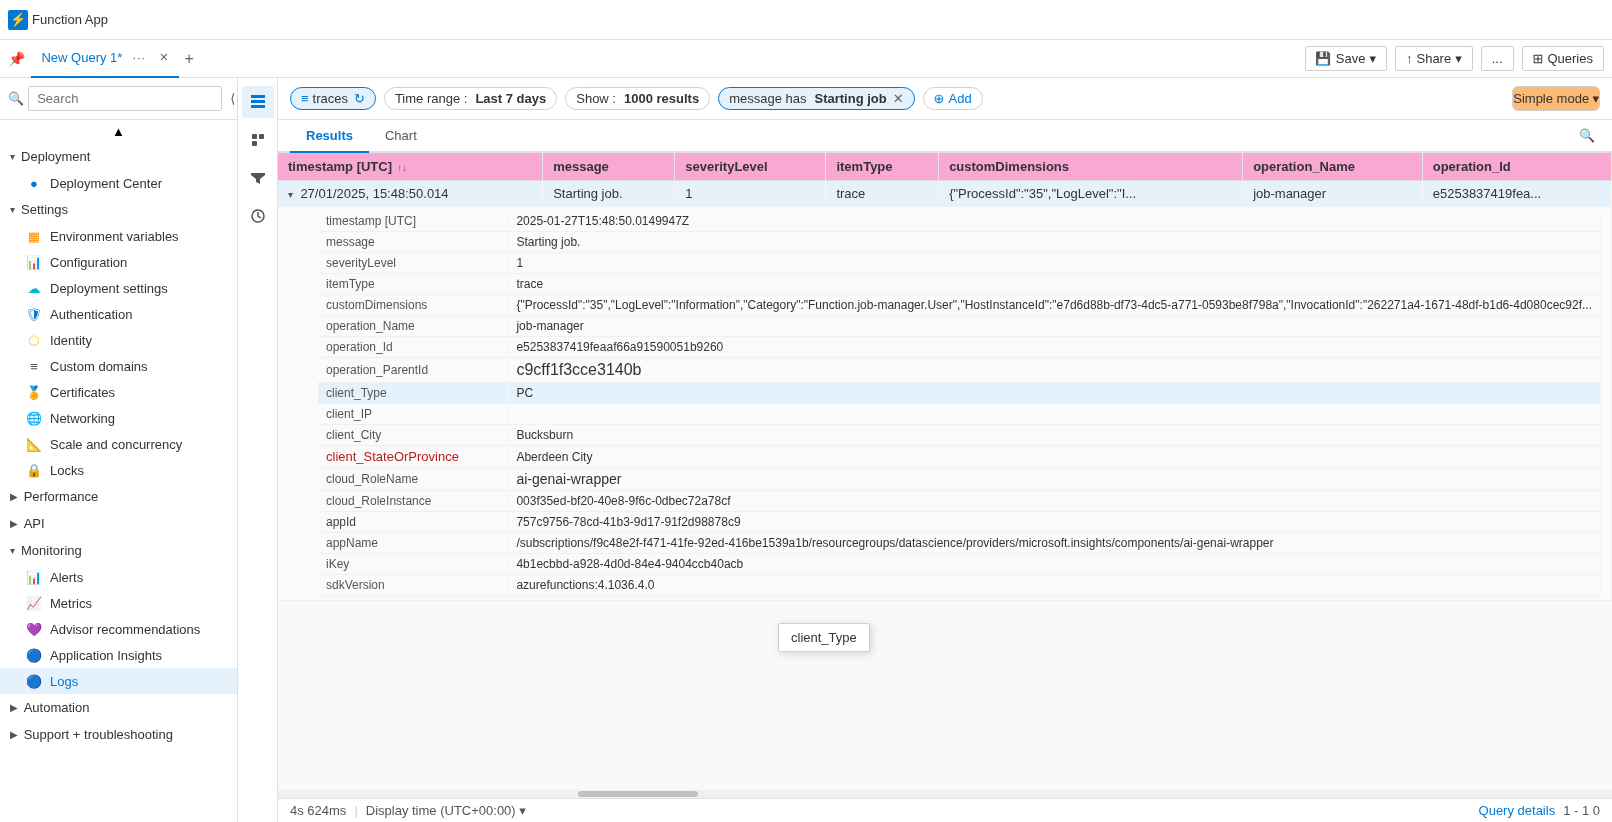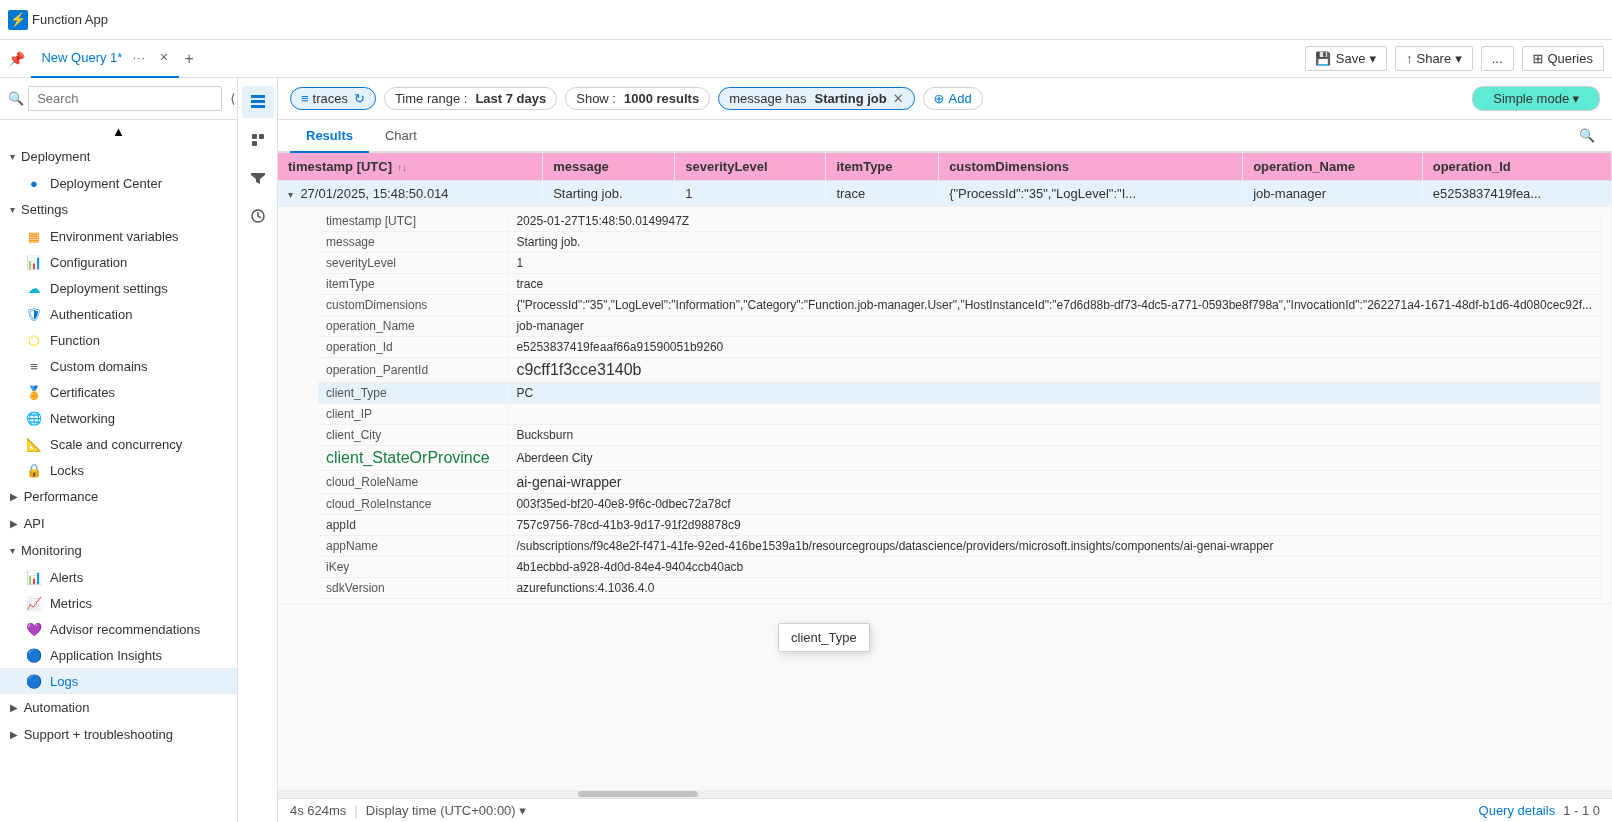--- a/index.html
+++ b/index.html
@@ -77,22 +77,22 @@
     }
     .filter-chip.active-filter { background: #e6f2fb; border-color: #0078d4; }
     .filter-chip .close { color: #666; margin-left: 2px; cursor: pointer; }
     .filter-chip .refresh { color: #0078d4; margin-left: 2px; }
     .add-filter-btn {
       display: flex; align-items: center; gap: 4px; padding: 3px 10px;
       border: 1px solid #d0d0d0; border-radius: 16px; background: #fff;
       font-size: 12px; color: #0078d4; cursor: pointer;
     }
     .simple-mode-btn {
-      margin-left: auto; padding: 4px 20px; border: 1px solid #d0d0d0;
-      border-radius: 11px; background: #5eead4; font-size: 12px; color: #333; cursor: pointer;
+      margin-left: auto; padding: 4px 0; border: 1px solid #d0d0d0;
+      border-radius: 6px; background: #fdba74; font-size: 12px; color: #333; cursor: pointer;
     }
 
     
     .query-tabs {
       display: flex; align-items: center; gap: 0; padding: 0 12px;
       background: #fff; border-bottom: 2px solid #e0e0e0; flex-shrink: 0;
     }
     .query-tab {
       padding: 8px 16px; cursor: pointer; color: #555; font-size: 13px;
       border-bottom: 2px solid transparent; margin-bottom: -2px;
@@ -236,21 +236,21 @@
       <div class="sidebar-item">
         <span class="icon" style="color:#00b4d8;">☁</span>
         <span>Deployment settings</span>
       </div>
       <div class="sidebar-item">
         <span class="icon" style="color:#0078d4;">🛡</span>
         <span>Authentication</span>
       </div>
       <div class="sidebar-item">
         <span class="icon" style="color:#ffd700;">⬡</span>
-        <span>Function</span>
+        <span>Identity</span>
       </div>
       <div class="sidebar-item">
         <span class="icon" style="color:#555;">≡</span>
         <span>Custom domains</span>
       </div>
       <div class="sidebar-item">
         <span class="icon" style="color:#c0a000;">🏅</span>
         <span>Certificates</span>
       </div>
       <div class="sidebar-item">
@@ -489,21 +489,21 @@
                     </tr>
                     <tr>
                       <td style="padding: 3px 8px; color: rgb(85, 85, 85); width: 200px; font-size: 12px; white-space: nowrap;">client_IP</td>
                       <td style="padding: 3px 8px; font-size: 12px; overflow: hidden; max-width: 1100px; text-overflow: ellipsis; white-space: nowrap;"></td>
                     </tr>
                     <tr>
                       <td style="padding: 3px 8px; color: rgb(85, 85, 85); width: 200px; font-size: 12px; white-space: nowrap;">client_City</td>
                       <td style="padding: 3px 8px; font-size: 12px; overflow: hidden; max-width: 1100px; text-overflow: ellipsis; white-space: nowrap;">Bucksburn</td>
                     </tr>
                     <tr>
-                      <td style="padding: 3px 8px; color: #15803d; width: 200px; font-size: 16px; white-space: nowrap;">client_StateOrProvince</td>
+                      <td style="padding: 3px 8px; color: #b91c1c; width: 200px; font-size: 13px; white-space: nowrap;">client_StateOrProvince</td>
                       <td style="padding: 3px 8px; font-size: 12px; overflow: hidden; max-width: 1100px; text-overflow: ellipsis; white-space: nowrap;">Aberdeen City</td>
                     </tr>
                     <tr>
                       <td style="padding: 3px 8px; color: rgb(85, 85, 85); width: 200px; font-size: 12px; white-space: nowrap;">cloud_RoleName</td>
                       <td style="padding: 3px 8px; font-size: 14px; overflow: hidden; max-width: 1100px; text-overflow: ellipsis; white-space: nowrap;">ai-genai-wrapper</td>
                     </tr>
                     <tr>
                       <td style="padding: 3px 8px; color: rgb(85, 85, 85); width: 200px; font-size: 12px; white-space: nowrap;">cloud_RoleInstance</td>
                       <td style="padding: 3px 8px; font-size: 12px; overflow: hidden; max-width: 1100px; text-overflow: ellipsis; white-space: nowrap;">003f35ed-bf20-40e8-9f6c-0dbec72a78cf</td>
                     </tr>

